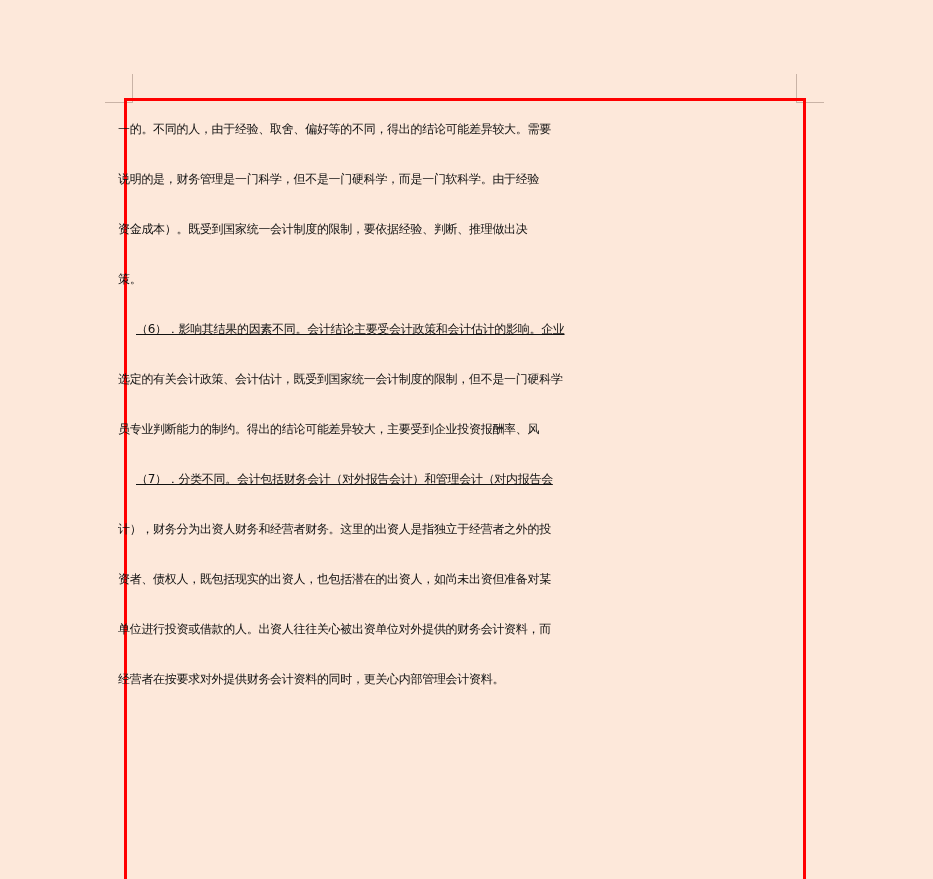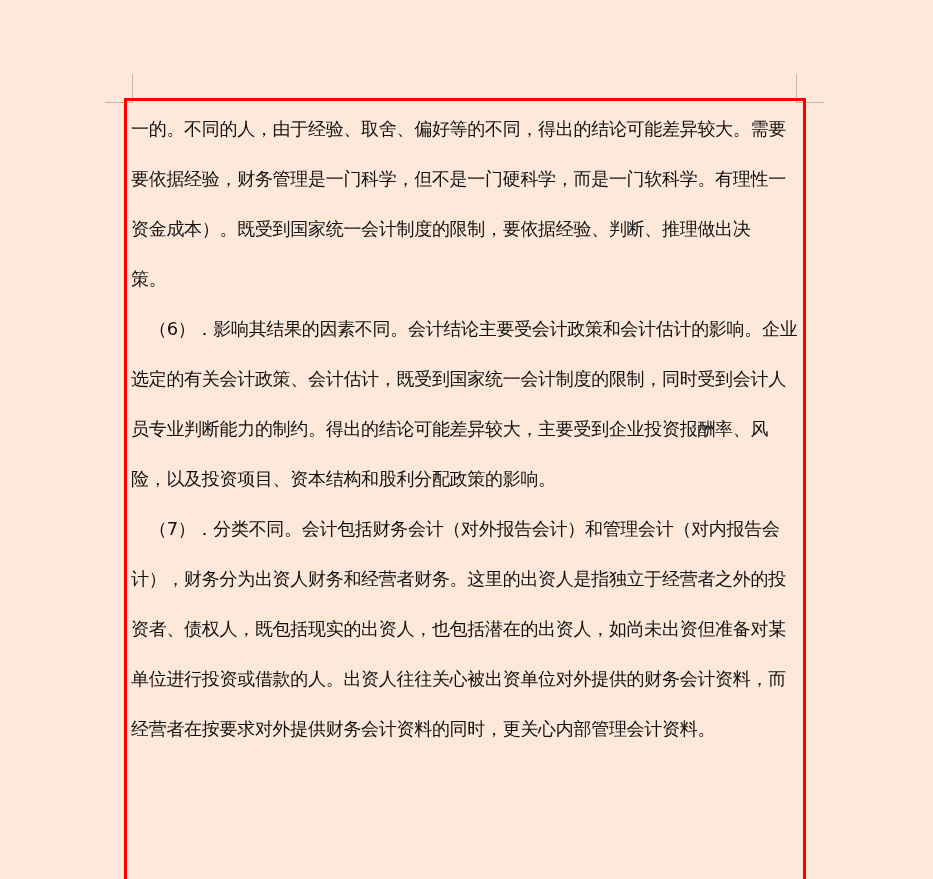--- a/index.html
+++ b/index.html
@@ -28,58 +28,58 @@
       left: 124px;
       top: 98px;
       width: 676px;
       height: 800px;
       border: 3px solid #ff0000;
       box-sizing: content-box;
     }
 
     .page-body {
       position: absolute;
-      left: 131px;
+      left: 118px;
       top: 104px;
       width: 656px;
       color: #111111;
-      font-size: 18px;
+      font-size: 12px;
       letter-spacing: -0.3px;
     }
     .line {
       height: 50px;
       line-height: 50px;
       white-space: nowrap;
     }
     .indent {
       padding-left: 18px;
+      text-decoration: underline;
     }
   </style>
 </head>
 <body>
 
 <div class="crop-mark cm-left-v"></div>
 <div class="crop-mark cm-left-h"></div>
 <div class="crop-mark cm-right-v"></div>
 <div class="crop-mark cm-right-h"></div>
 
 <div class="highlight-box"></div>
 
 <div class="page-body">
   <div>
     <div class="line">一的。不同的人，由于经验、取舍、偏好等的不同，得出的结论可能差异较大。需要</div>
-    <div class="line">要依据经验，财务管理是一门科学，但不是一门硬科学，而是一门软科学。有理性一</div>
+    <div class="line">说明的是，财务管理是一门科学，但不是一门硬科学，而是一门软科学。由于经验</div>
     <div class="line">资金成本）。既受到国家统一会计制度的限制，要依据经验、判断、推理做出决</div>
     <div class="line">策。</div>
   </div>
   <div>
     <div class="line indent">（6）．影响其结果的因素不同。会计结论主要受会计政策和会计估计的影响。企业</div>
-    <div class="line">选定的有关会计政策、会计估计，既受到国家统一会计制度的限制，同时受到会计人</div>
+    <div class="line">选定的有关会计政策、会计估计，既受到国家统一会计制度的限制，但不是一门硬科学</div>
     <div class="line">员专业判断能力的制约。得出的结论可能差异较大，主要受到企业投资报酬率、风</div>
-    <div class="line">险，以及投资项目、资本结构和股利分配政策的影响。</div>
   </div>
   <div>
     <div class="line indent">（7）．分类不同。会计包括财务会计（对外报告会计）和管理会计（对内报告会</div>
     <div class="line">计），财务分为出资人财务和经营者财务。这里的出资人是指独立于经营者之外的投</div>
     <div class="line">资者、债权人，既包括现实的出资人，也包括潜在的出资人，如尚未出资但准备对某</div>
     <div class="line">单位进行投资或借款的人。出资人往往关心被出资单位对外提供的财务会计资料，而</div>
     <div class="line">经营者在按要求对外提供财务会计资料的同时，更关心内部管理会计资料。</div>
   </div>
 </div>
 

